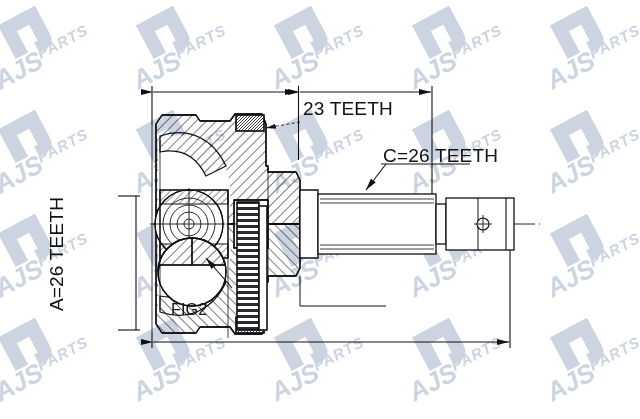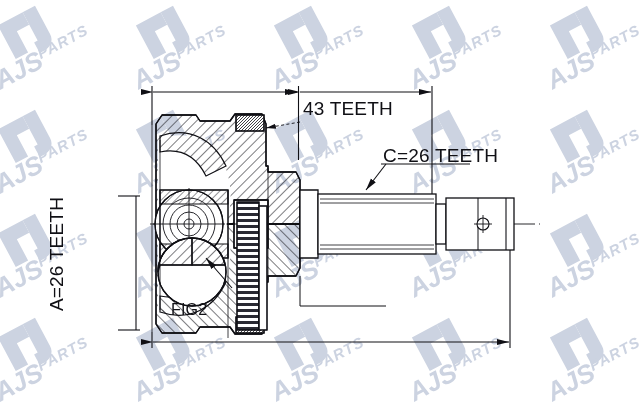--- a/index.html
+++ b/index.html
@@ -515,21 +515,21 @@
 
       <g stroke="#101015" stroke-width="0.8" fill="none">
         <line x1="152" y1="125" x2="152" y2="332"></line>
         <line x1="160" y1="140" x2="160" y2="310"></line>
         <line x1="228" y1="190" x2="228" y2="338"></line>
         <line x1="268" y1="168" x2="268" y2="280"></line>
       </g>
     </svg>
   </div>
 
-  <div class="lbl" id="label-48-teeth">43 TEETH</div>
+  <div class="lbl" id="label-48-teeth">23 TEETH</div>
 
   <div class="lbl" id="label-c-26-teeth">C=26 TEETH</div>
 
   <div class="lbl" id="label-a-26-teeth">A=26 TEETH</div>
 
   <div class="lbl" id="label-fig2">FIG2</div>
 
 </div>
 
 </body></html>

